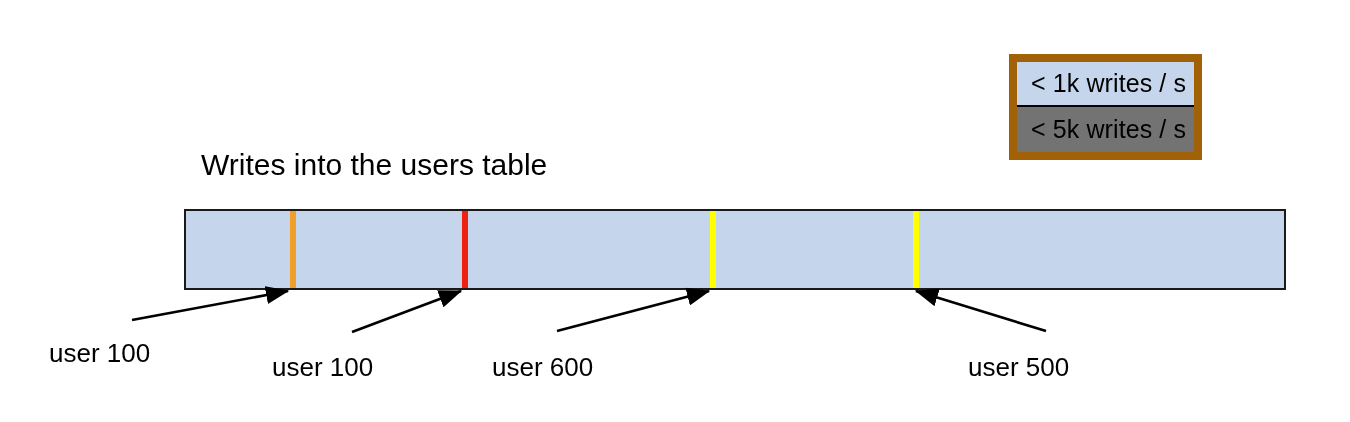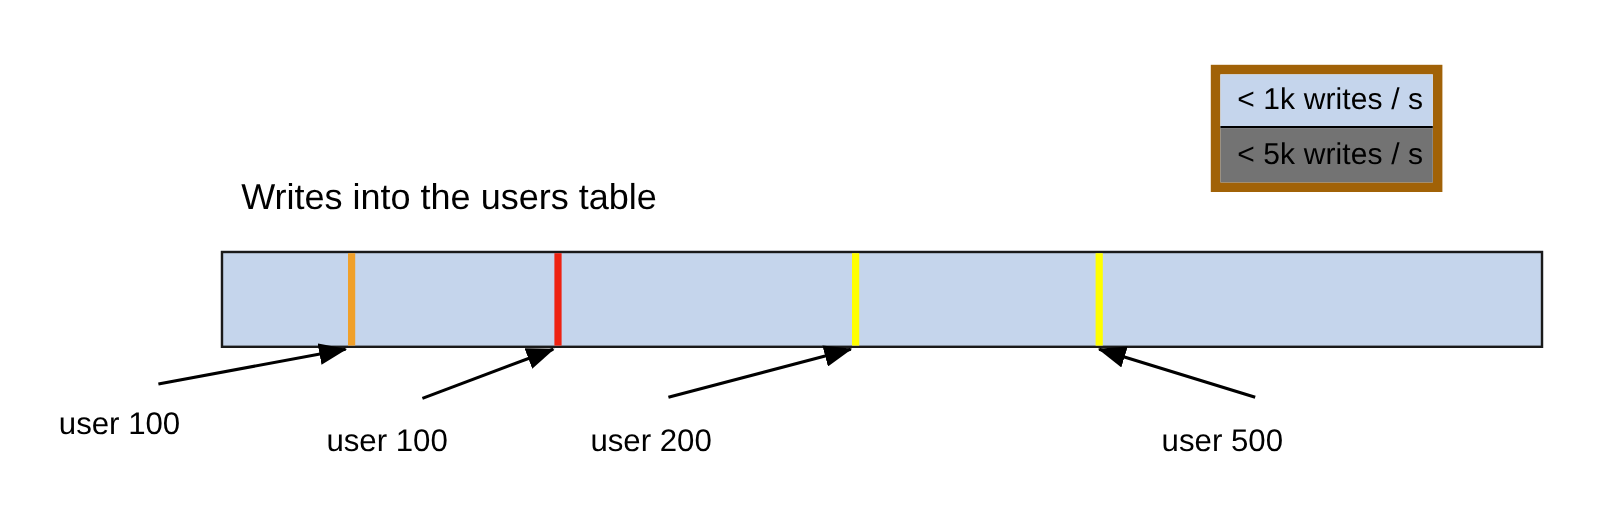--- a/index.html
+++ b/index.html
@@ -102,21 +102,21 @@
 
 <div id="bar" style="background: rgb(197, 213, 236); border-color: rgb(26, 26, 26);">
   <div class="stripe" style="left: 104px; background: rgb(240, 160, 42);"></div>
   <div class="stripe" style="left: 276px; background: rgb(238, 34, 17);"></div>
   <div class="stripe" style="left: 524px; background: rgb(255, 255, 0);"></div>
   <div class="stripe" style="left: 727px; background: rgb(255, 255, 0);"></div>
 </div>
 
 <div class="user-label" style="left: 49px; top: 338px;">user 100</div>
 <div class="user-label" style="left: 272px; top: 352px;">user 100</div>
-<div class="user-label" style="left: 492px; top: 352px;">user 200</div>
+<div class="user-label" style="left: 492px; top: 352px;">user 600</div>
 <div class="user-label" style="left: 968px; top: 352px;">user 500</div>
 
 <svg id="annotations" viewBox="0 0 1350 422" width="1350" height="422" xmlns="http://www.w3.org/2000/svg">
   <defs>
     <marker id="arrowhead" markerWidth="9" markerHeight="7" refX="8.5" refY="3.5" orient="auto" markerUnits="strokeWidth">
       <polygon points="0 0, 9 3.5, 0 7" fill="#000000"></polygon>
     </marker>
   </defs>
   <line stroke="#000000" stroke-width="2.6" marker-end="url(#arrowhead)" x1="132" y1="320" x2="288" y2="291"></line>
   <line stroke="#000000" stroke-width="2.6" marker-end="url(#arrowhead)" x1="352" y1="332" x2="461" y2="291"></line>

